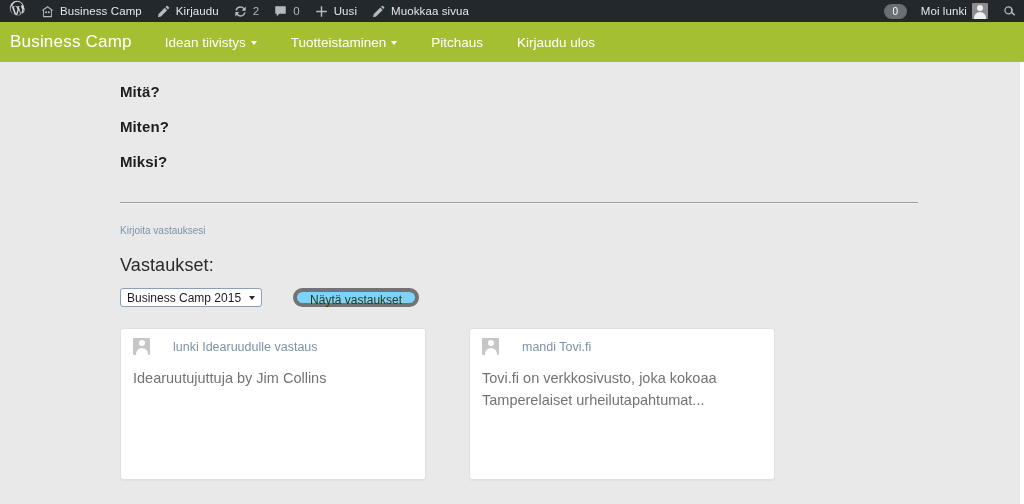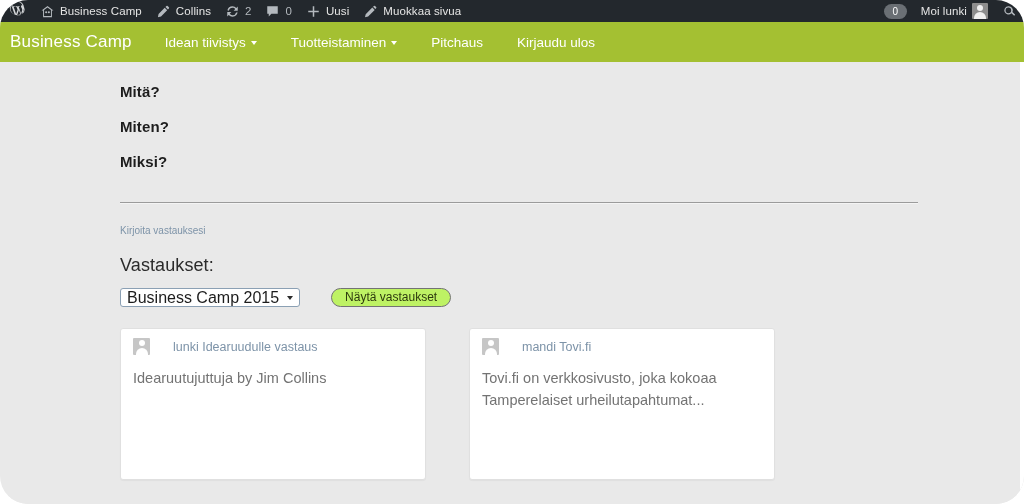--- a/index.html
+++ b/index.html
@@ -14,21 +14,20 @@
     font-family: "Liberation Sans", sans-serif;
     -webkit-font-smoothing: antialiased;
   }
 
   #page {
     position: relative;
     width: 1024px;
     height: 504px;
     background: #e9e9e9;
     overflow: hidden;
-    border-radius: 28px;
   }
 
   
   #adminbar {
     position: absolute;
     top: 0; left: 0;
     width: 1024px;
     height: 22px;
     background: #23282d;
     color: #eeeeee;
@@ -194,39 +193,39 @@
   }
   .selectbox {
     position: relative;
     display: inline-flex;
     align-items: center;
     height: 19px;
     background: #ffffff;
     border: 1px solid #8ba0b4;
     border-radius: 3px;
     padding: 0 20px 0 6px;
-    font-size: 16px;
+    font-size: 12px;
     color: #1c1c1c;
     cursor: pointer;
     white-space: nowrap;
     box-sizing: border-box;
   }
   .selectbox .sel-caret {
     position: absolute;
     right: 6px; top: 50%;
     margin-top: -2px;
     width: 0; height: 0;
     border-left: 3.5px solid transparent;
     border-right: 3.5px solid transparent;
     border-top: 4px solid #2b2b2b;
   }
   .showbtn {
     margin-left: 31px;
-    background: #bef264;
-    border: 1px solid #737373;
+    background: #7dd3fc;
+    border: 4px solid #737373;
     border-radius: 10px;
     color: #2d3a0e;
     font-size: 12px;
     height: 19px;
     line-height: 17px;
     padding: 0 13px;
     cursor: pointer;
     white-space: nowrap;
     box-sizing: border-box;
   }
@@ -326,21 +325,21 @@
         </span>
         <span class="ab-label">Business Camp</span>
       </div>
 
       <div class="ab-item">
         <span class="ab-icon">
           <svg viewBox="0 0 20 20">
               <path d="M13.9 2.8l-1.3 1.3 3.3 3.3 1.3-1.3a1.2 1.2 0 000-1.7l-1.6-1.6a1.2 1.2 0 00-1.7 0zM11.6 5.1L3.4 13.3 2.5 17.5l4.2-.9 8.2-8.2-3.3-3.3z"></path>
             </svg>
         </span>
-        <span class="ab-label">Collins</span>
+        <span class="ab-label">Kirjaudu</span>
       </div>
 
       <div class="ab-item">
         <span class="ab-icon">
           <svg viewBox="0 0 20 20">
               <path d="M10 3a7 7 0 00-6.8 5.4l1.9.5A5 5 0 0110 5c1.5 0 2.8.7 3.7 1.7l-2.2 2.2H17V3.3l-1.9 1.9A7 7 0 0010 3zm6.9 6.1A7 7 0 0110 17a7 7 0 01-5.1-2.2L3 16.7v-5.9h5.5l-2.2 2.2A5 5 0 0010 15a5 5 0 004.9-3.6l2-.3z"></path>
             </svg>
         </span>
         <span class="ab-num">2</span>
       </div>

